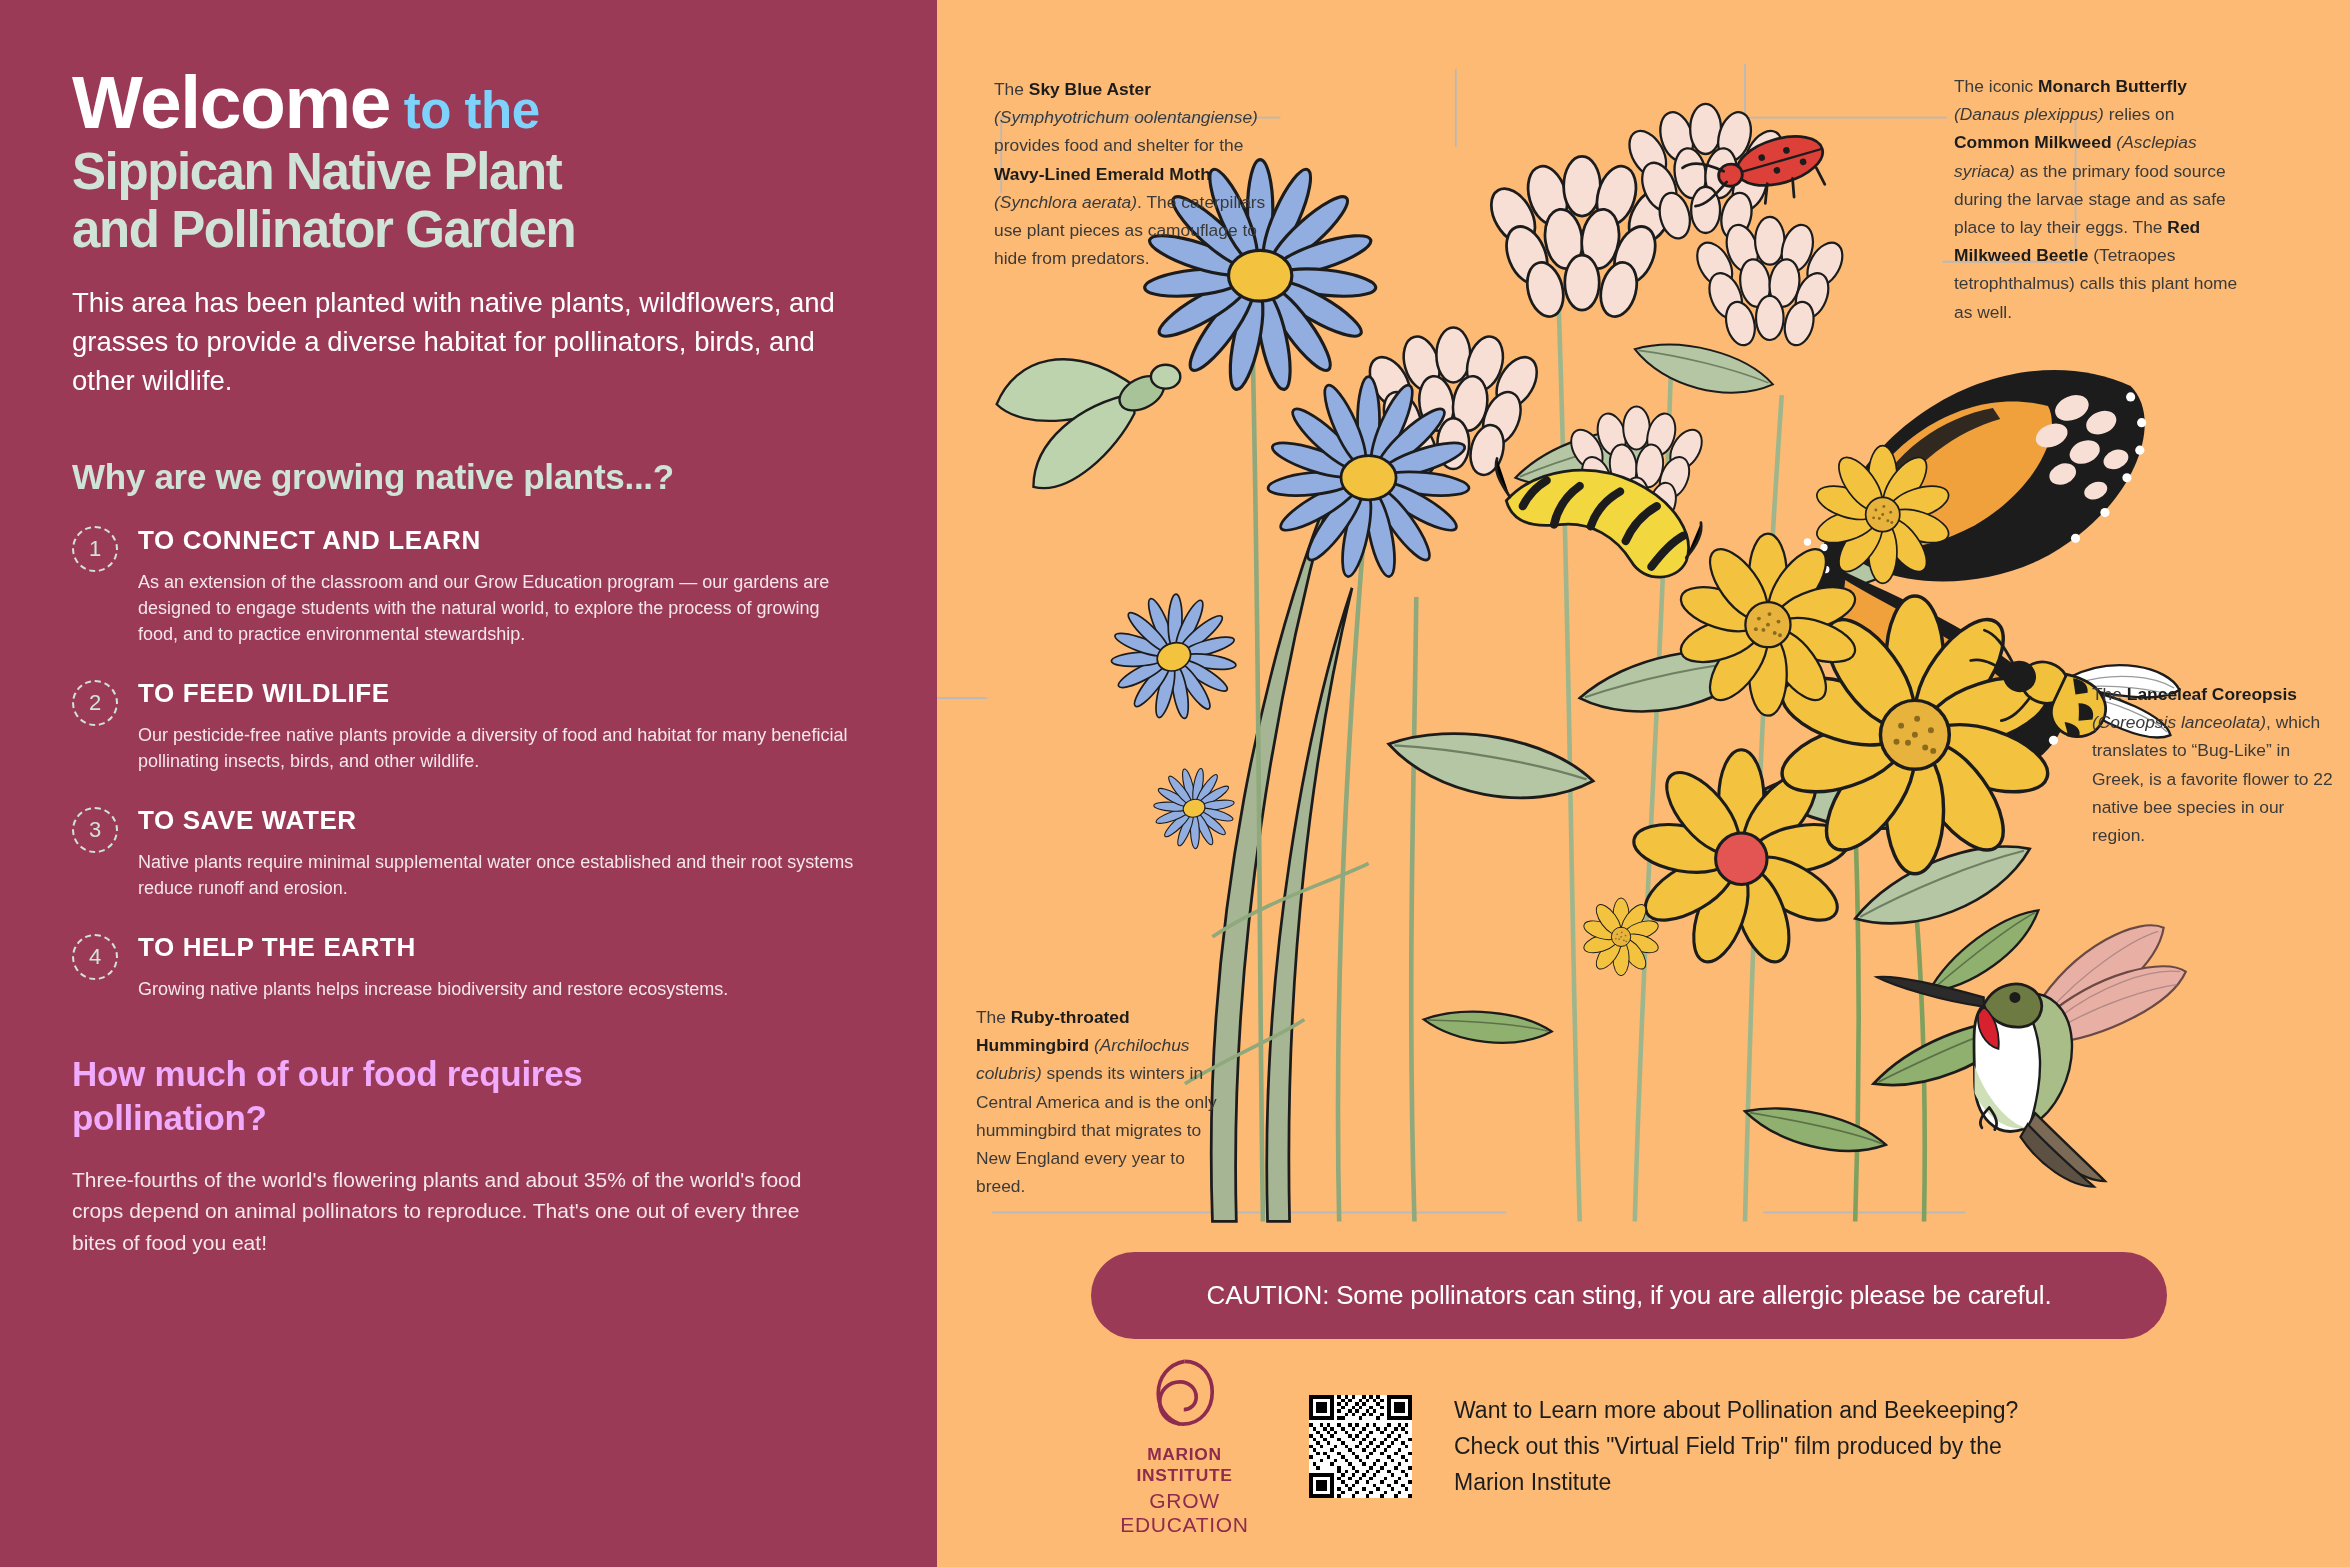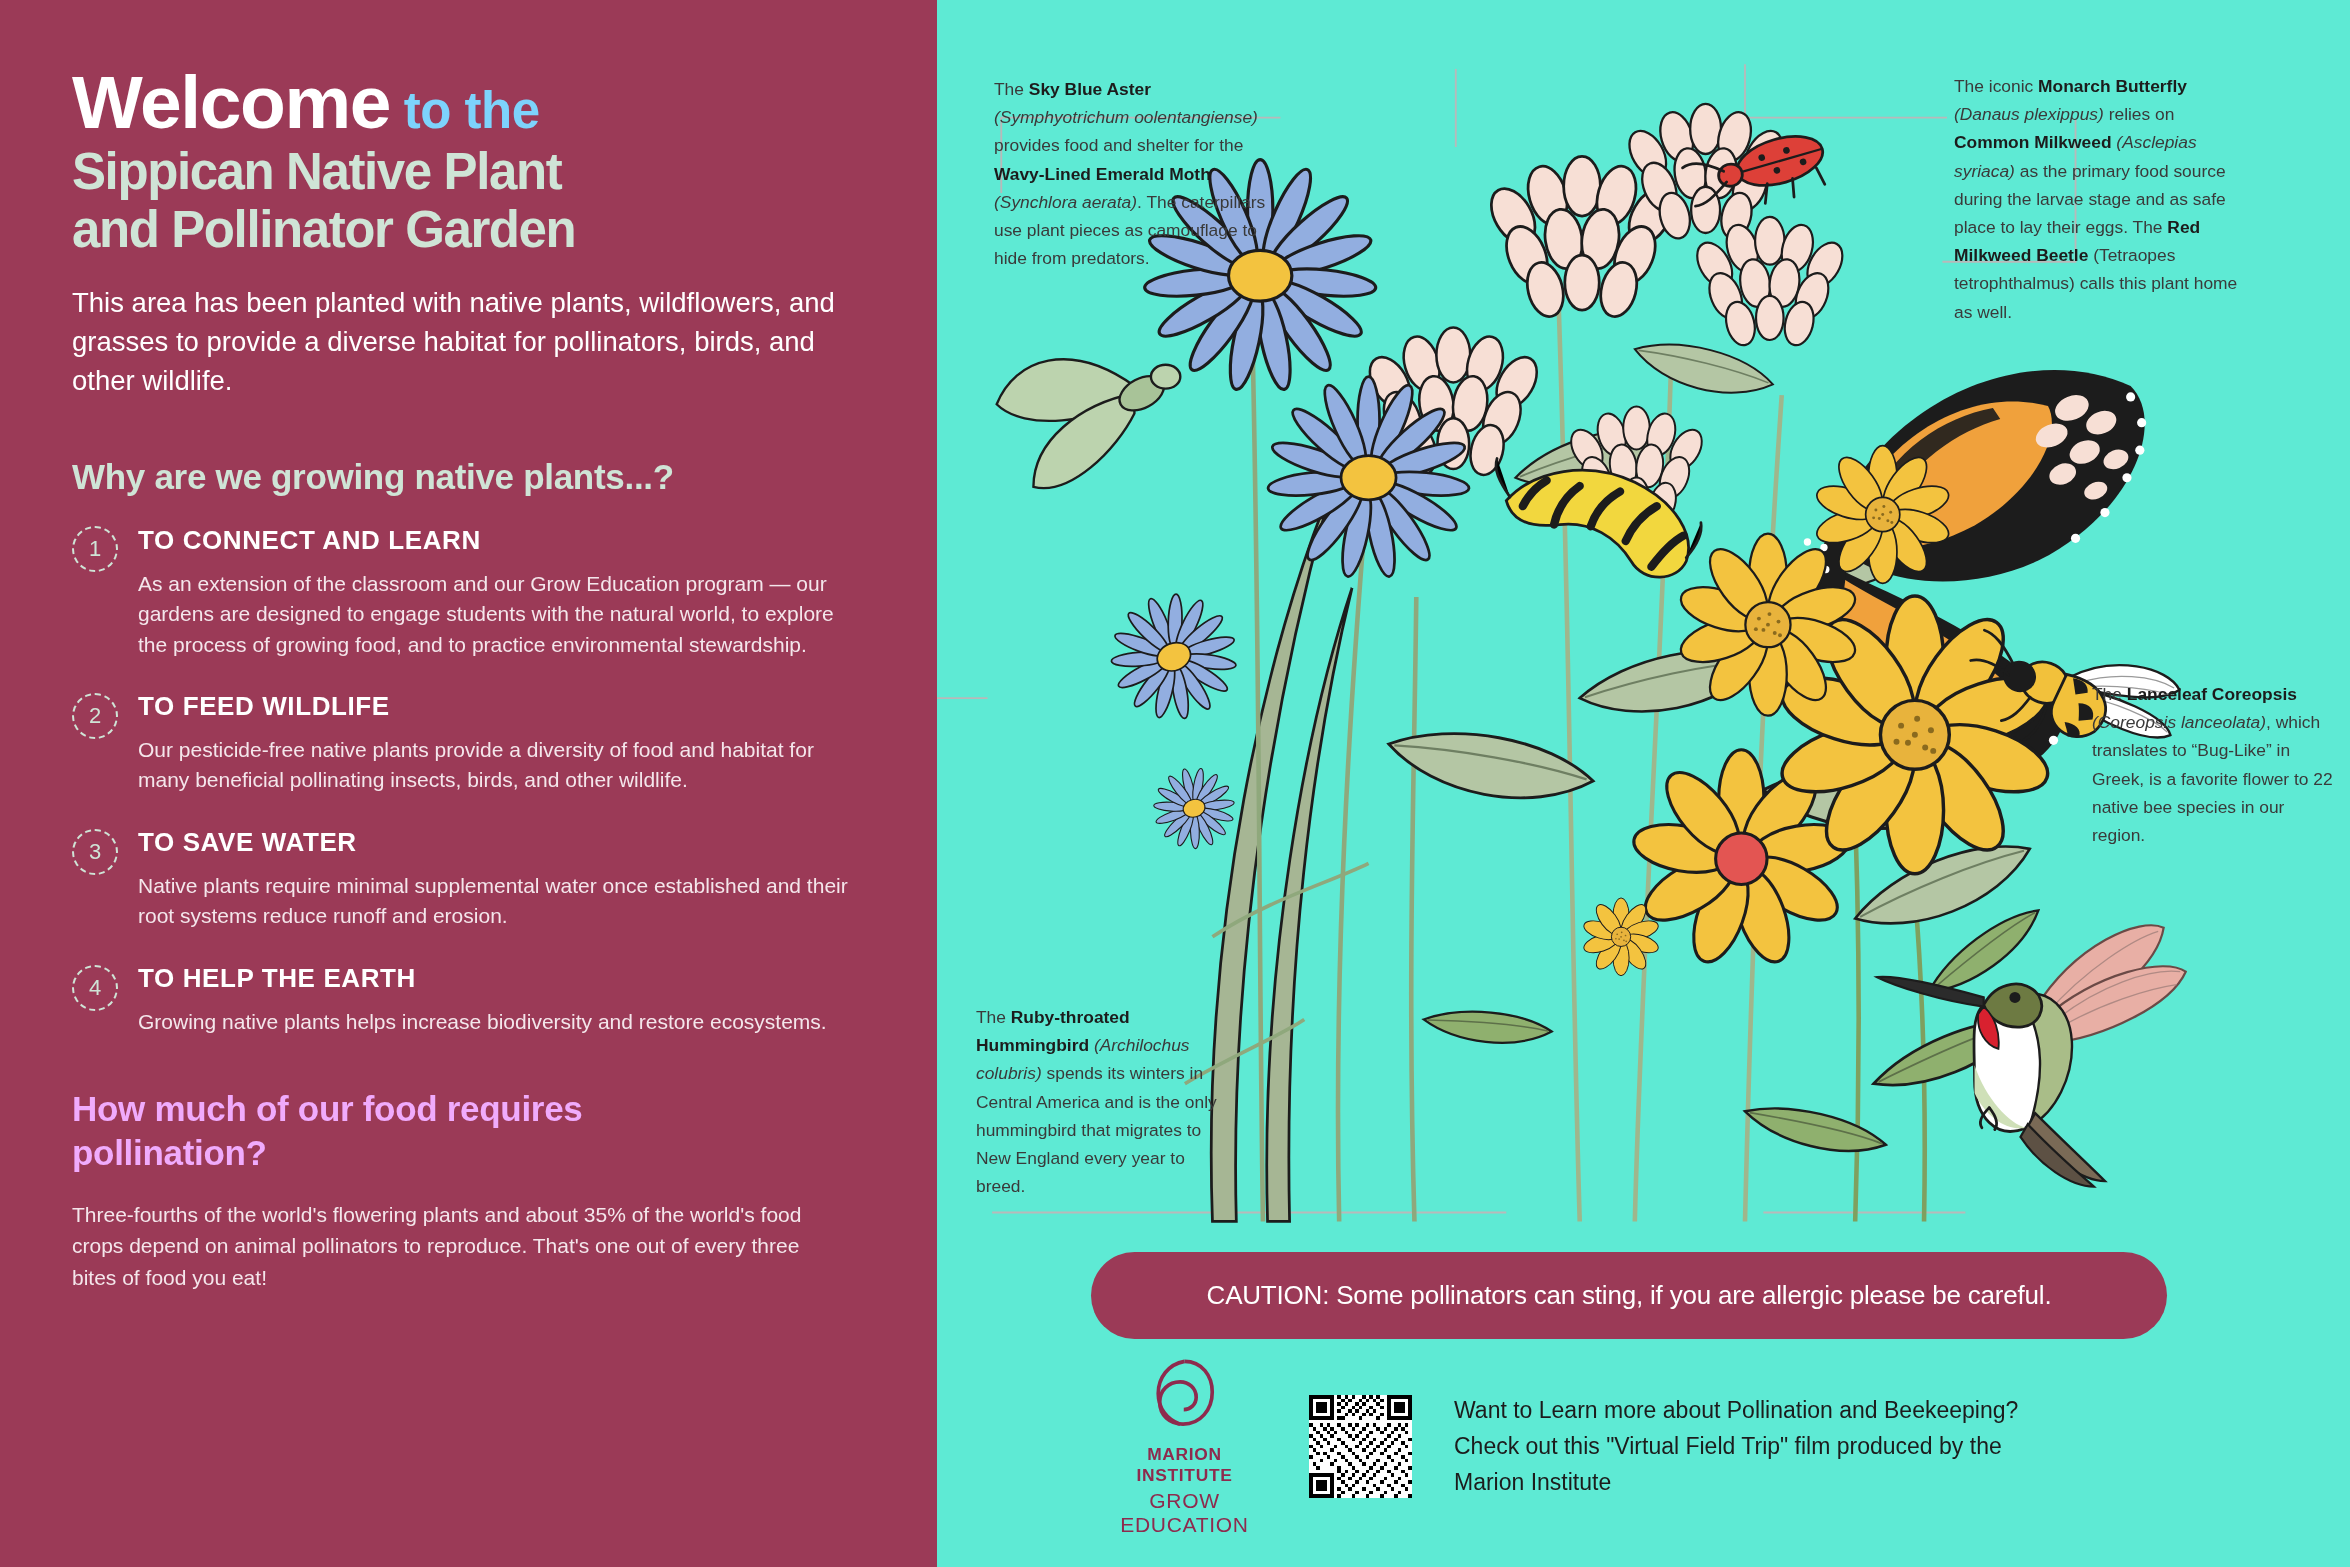--- a/index.html
+++ b/index.html
@@ -40,30 +40,30 @@
     flex:none; width:46px; height:46px; border-radius:50%;
     border:2.3px dashed #cfe4d6; color:#cfe4d6;
     display:flex; align-items:center; justify-content:center;
     font-size:22px; margin-top:1.8px;
   }
   .reason-body { flex:1; max-width:725px; }
   .reason-title {
     color:#ffffff; font-size:26px; font-weight:bold; letter-spacing:0.6px;
     margin-bottom:13px; text-transform:uppercase;
   }
-  .reason-text { color:#f4e6eb; font-size:21px; line-height:1.45; }
+  .reason-text { color:#f4e6eb; font-size:18px; line-height:1.45; }
 
   .food-q {
     color:#f0abfc; font-size:35px; font-weight:bold; line-height:1.25;
     margin-top:50px; margin-bottom:24px; max-width:680px; letter-spacing:-0.3px;
   }
   .food-text { color:#f4e6eb; font-size:21px; line-height:1.5; max-width:771px; }
 
   
-  .right-panel { position:relative; flex:1; height:1568px; background:#5eead4; overflow:hidden; }
+  .right-panel { position:relative; flex:1; height:1568px; background:#fdba74; overflow:hidden; }
 
   .callout { position:absolute; font-size:17.4px; line-height:1.62; color:#3a3a3a; }
   .callout b { color:#1c1c1c; font-weight:bold; }
   .callout i { font-style:italic; }
   .c-aster      { left:57px;   top:75px;  width:280px; }
   .c-monarch    { left:1017px; top:72px;  width:294px; }
   .c-coreopsis  { left:1155px; top:680px; width:248px; }
   .c-hummer     { left:39px;   top:1003px; width:248px; }
 
   

